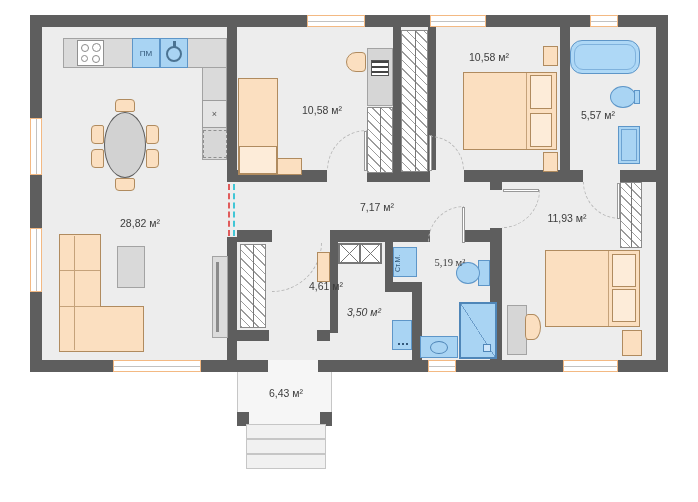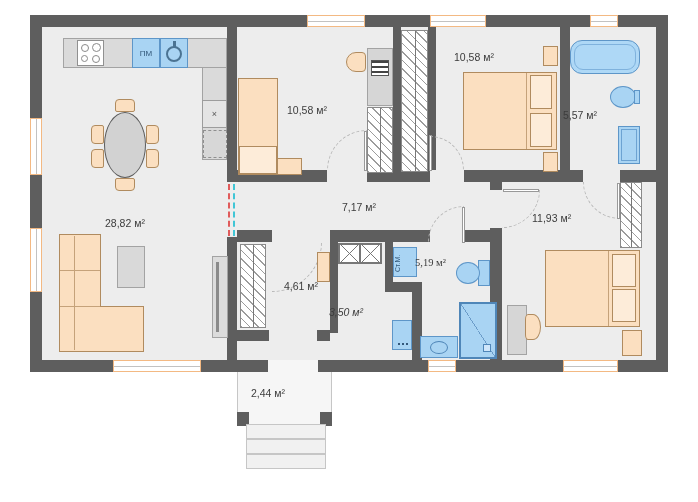--- a/index.html
+++ b/index.html
@@ -13,21 +13,21 @@
   .window.v::after{content:'';position:absolute;top:0;bottom:0;left:50%;width:1px;background:#c2c2c2;}
   .peach{position:absolute;background:#fbdfc0;border:1px solid #b08b5f;box-sizing:border-box;}
   .peach-light{position:absolute;background:#fdecd9;border:1px solid #b08b5f;box-sizing:border-box;}
   .gray{position:absolute;background:#dadada;border:1px solid #a3a3a3;box-sizing:border-box;}
   .blue{position:absolute;background:#a9d4f3;border:1px solid #5e96c8;box-sizing:border-box;}
   .wardrobe{position:absolute;background:#fff;background-image:repeating-linear-gradient(45deg,#9c9c9c 0 1px,transparent 1px 6px);
             border:1px solid #8a8a8a;box-sizing:border-box;}
   .wardrobe.v::after{content:'';position:absolute;left:50%;top:0;bottom:0;width:1px;background:#787878;}
   .arc{position:absolute;border:1px dashed #b8b8b8;border-radius:50%;box-sizing:border-box;}
   .leaf{position:absolute;background:#fff;border:1px solid #999;box-sizing:border-box;}
-  .area-label{position:absolute;width:70px;height:14px;line-height:14px;text-align:left;
+  .area-label{position:absolute;width:70px;height:14px;line-height:14px;text-align:center;
               font-size:10.5px;color:#3c3c3c;white-space:nowrap;}
   .appl-label{position:absolute;font-size:8px;color:#33587a;text-align:center;}
   .burner{position:absolute;border:1px solid #8a8a8a;border-radius:50%;background:#fff;box-sizing:border-box;}
   .xcell{position:absolute;background:
       linear-gradient(45deg,transparent calc(50% - 0.6px),#777 calc(50% - 0.6px) calc(50% + 0.6px),transparent calc(50% + 0.6px)),
       linear-gradient(-45deg,transparent calc(50% - 0.6px),#777 calc(50% - 0.6px) calc(50% + 0.6px),transparent calc(50% + 0.6px));
       border:1px solid #777;box-sizing:border-box;}
   .dash-red{position:absolute;border-left:2px dashed #e05b5b;}
   .dash-cyan{position:absolute;border-left:2px dashed #3fc6d6;}
   .thinline{position:absolute;background:#c5a27a;}
@@ -181,21 +181,21 @@
   <div class="blue" style="left:634px;top:90px;width:6px;height:14px;"></div>
   <div class="blue" style="left:618px;top:126px;width:22px;height:38px;">
     <span class="abs" style="left:2px;top:2px;right:2px;bottom:2px;border:1px solid #6da3d2;"></span>
   </div>
   <div class="area-label" style="left:563px;top:108px;">5,57 м²</div>
 
   <div class="area-label" style="left:342px;top:200px;">7,17 м²</div>
 
   <div class="wardrobe v" style="left:240px;top:244px;width:26px;height:84px;"></div>
   <div class="peach" style="left:317px;top:252px;width:13px;height:30px;"></div>
-  <div class="area-label" style="left:284px;top:279px;">4,61 м²</div>
+  <div class="area-label" style="left:267px;top:279px;padding-left:24px;">4,61 м²</div>
 
   <div class="abs" style="left:338px;top:243px;width:44px;height:21px;background:#fff;border:1px solid #777;box-sizing:border-box;">
     <span class="xcell" style="left:0;top:0;width:21px;height:19px;"></span>
     <span class="xcell" style="left:21px;top:0;width:21px;height:19px;"></span>
   </div>
   <div class="blue" style="left:392px;top:320px;width:20px;height:30px;">
     <span class="abs" style="left:4px;bottom:3px;width:12px;height:4px;background:radial-gradient(circle 1px at 2px 2px,#33587a 1px,transparent 1.4px) 0 0/4px 4px repeat-x;"></span>
   </div>
   <div class="area-label" style="left:329px;top:305px;font-style:italic;">3,50 м²</div>
 
@@ -222,15 +222,15 @@
   <div class="gray" style="left:507px;top:305px;width:20px;height:50px;background:#d6d6d6;"></div>
   <div class="peach" style="left:525px;top:314px;width:16px;height:26px;border-radius:20% 50% 50% 20%;"></div>
   <div class="area-label" style="left:532px;top:211px;">11,93 м²</div>
 
   <div class="abs" style="left:237px;top:372px;width:95px;height:52px;background:#f6f6f6;border-left:1px solid #c6c6c6;border-right:1px solid #c6c6c6;box-sizing:border-box;"></div>
   <div class="wall" style="left:237px;top:412px;width:12px;height:14px;"></div>
   <div class="wall" style="left:320px;top:412px;width:12px;height:14px;"></div>
   <div class="abs" style="left:246px;top:424px;width:80px;height:15px;background:#f1f1f1;border:1px solid #c6c6c6;box-sizing:border-box;"></div>
   <div class="abs" style="left:246px;top:439px;width:80px;height:15px;background:#f1f1f1;border:1px solid #c6c6c6;box-sizing:border-box;"></div>
   <div class="abs" style="left:246px;top:454px;width:80px;height:15px;background:#f1f1f1;border:1px solid #c6c6c6;box-sizing:border-box;"></div>
-  <div class="area-label" style="left:251px;top:386px;">2,44 м²</div>
+  <div class="area-label" style="left:251px;top:386px;">6,43 м²</div>
 
 </div>
 
 </body></html>

